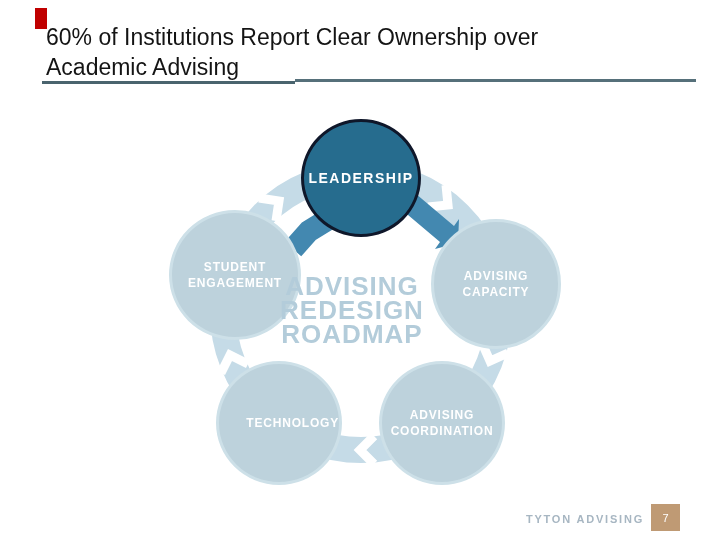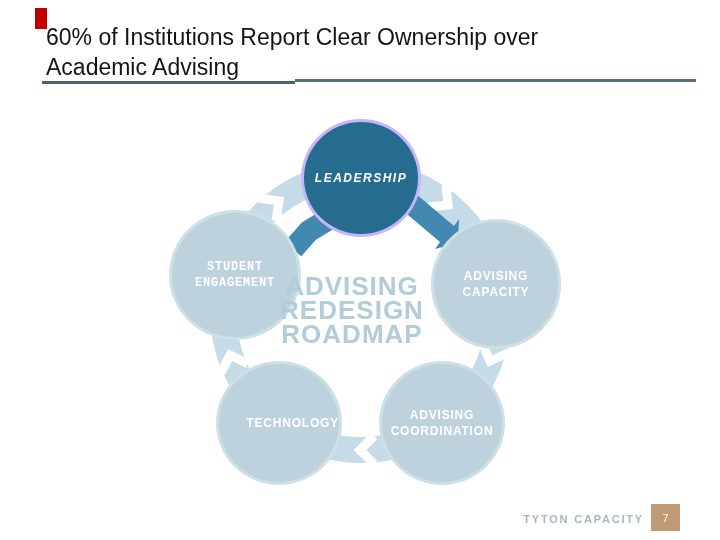--- a/index.html
+++ b/index.html
@@ -18,24 +18,24 @@
 
   svg.arrows{position:absolute;left:0;top:0;z-index:0;}
 
   .circle{
     position:absolute;border-radius:50%;z-index:1;
     display:flex;align-items:center;justify-content:center;text-align:center;
     color:#ffffff;font-weight:bold;white-space:pre-line;
     font-size:12px;line-height:16px;letter-spacing:.8px;
   }
   .light{background:#bdd2dc;border:3px solid #cde0e8;}
-  .dark{background:#266c8e;border:3px solid #c4b5fd;font-size:12px;letter-spacing:1.5px;font-style:italic;}
+  .dark{background:#266c8e;border:3px solid #0f172a;font-size:14px;letter-spacing:1.5px;}
 
   #n-leadership{left:301px;top:119px;width:114px;height:112px;}
-  #n-se{left:169px;top:210px;width:126px;height:124px;font-family:Liberation Mono, monospace;}
+  #n-se{left:169px;top:210px;width:126px;height:124px;}
   #n-ac{left:431px;top:219px;width:124px;height:124px;}
   #n-tech{left:216px;top:361px;width:120px;height:118px;justify-content:flex-end;}
   #n-coord{left:379px;top:361px;width:120px;height:118px;}
 
   .center-label{
     position:absolute;left:252px;top:274px;width:200px;z-index:1;
     text-align:center;font-weight:bold;font-size:26px;line-height:24px;
     letter-spacing:1px;color:#b3ccda;white-space:pre-line;
   }
 
@@ -96,19 +96,19 @@
       <span>ADVISING
 COORDINATION</span>
     </div>
 
     <div class="center-label">ADVISING
 REDESIGN
 ROADMAP</div>
 
   </div>
 
-  <div class="brand">TYTON CAPACITY</div>
+  <div class="brand">TYTON ADVISING</div>
 
   <div class="pagebox">
     <span>7</span>
   </div>
 
 </div>
 
 </body></html>

